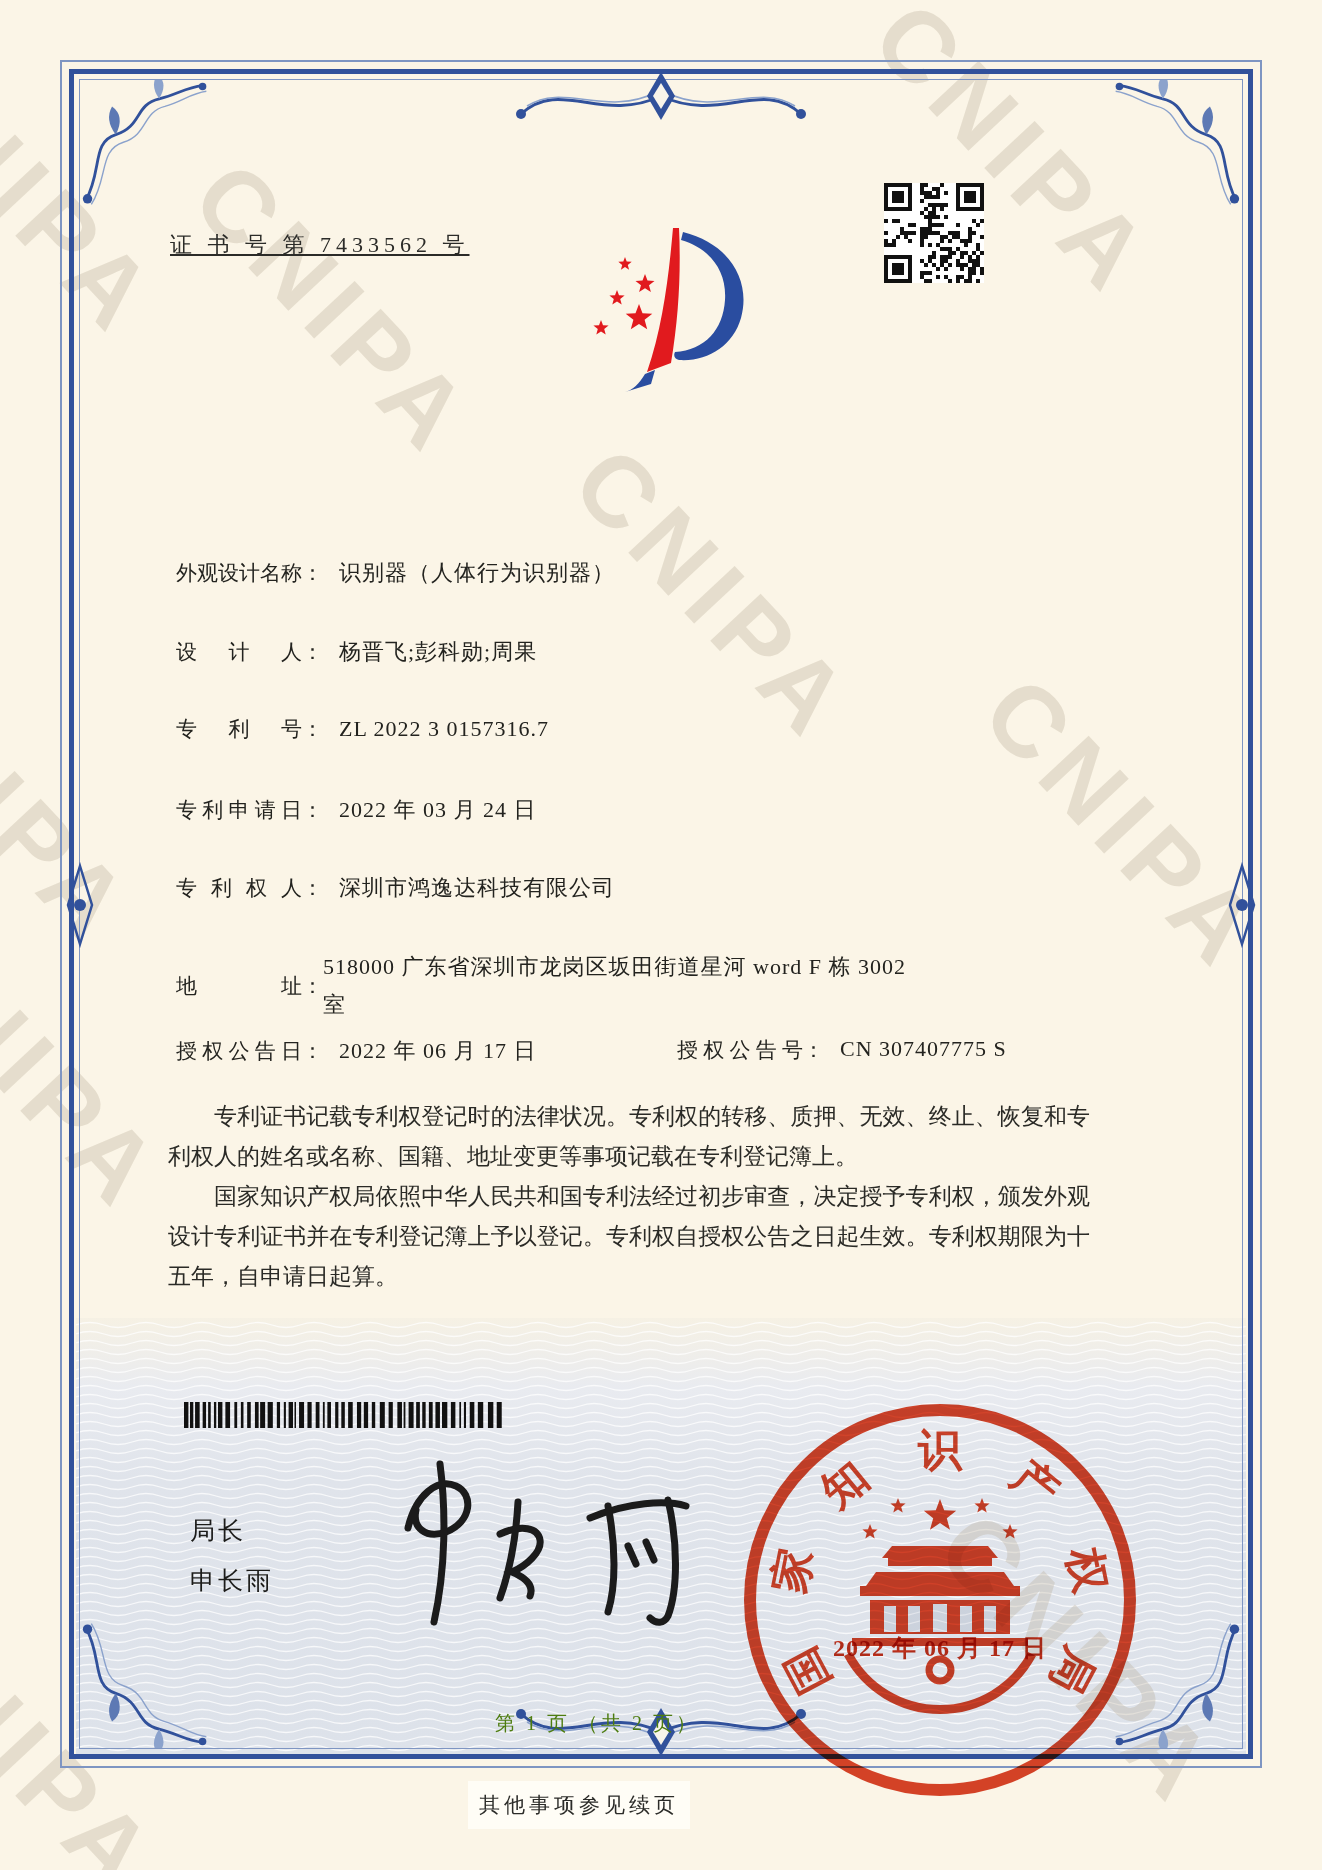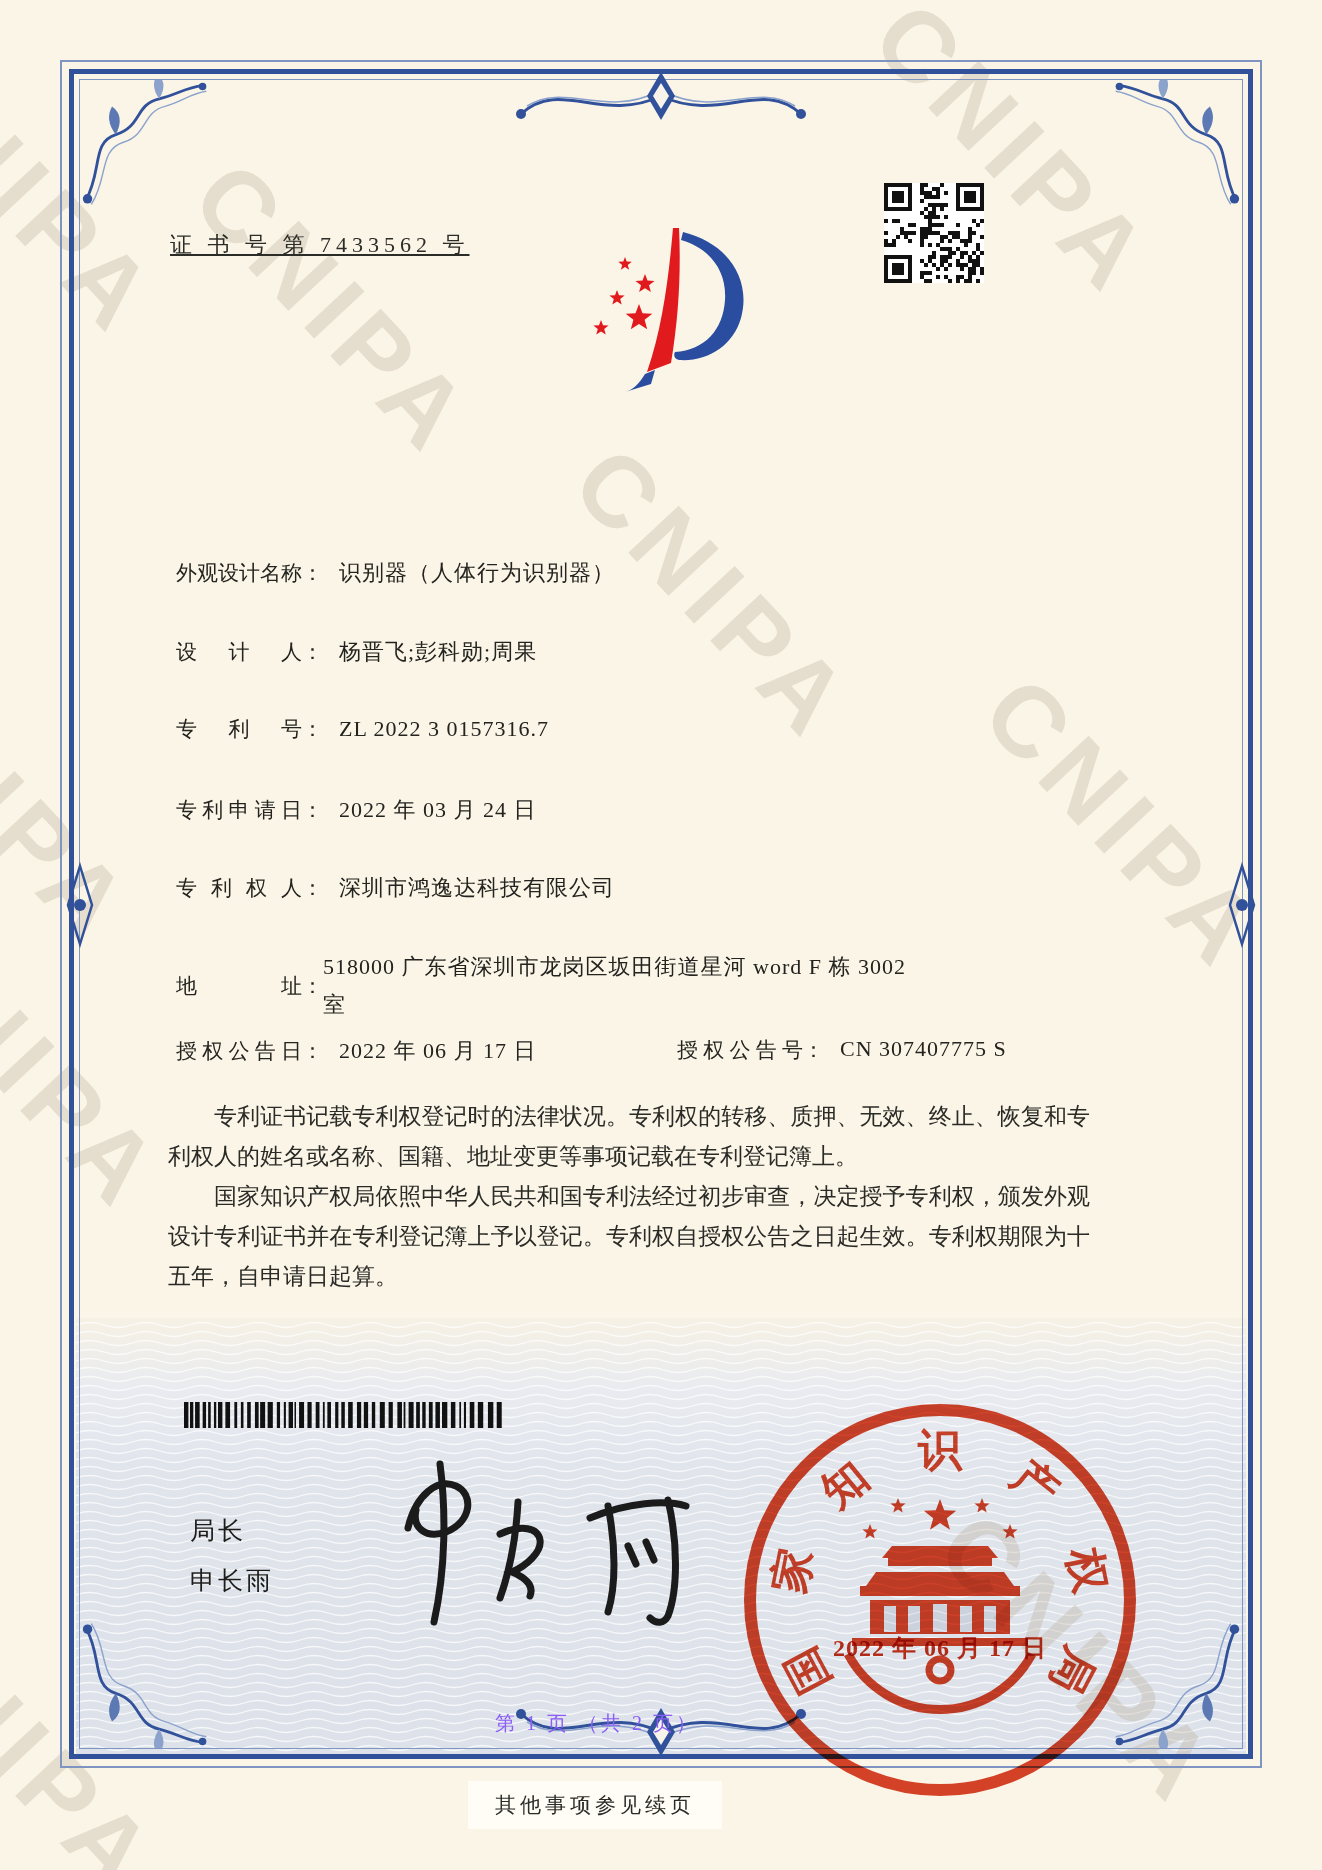--- a/index.html
+++ b/index.html
@@ -63,22 +63,22 @@
 
   
   .seal{position:absolute;z-index:5;left:700px;top:1360px;width:480px;height:480px;mix-blend-mode:multiply;opacity:.95;}
   .seal-char{font-size:44px;font-weight:bold;fill:#d53a1e;font-family:"Liberation Serif",serif;
              text-anchor:middle;dominant-baseline:central;}
   .seal-date{position:absolute;z-index:6;left:700px;top:1632px;width:480px;text-align:center;
              font-size:24px;font-weight:bold;letter-spacing:1px;color:#c8301a;mix-blend-mode:multiply;}
 
   
   .page-info{position:absolute;z-index:4;left:0;top:1710px;width:1194px;text-align:center;
-             font-size:20px;letter-spacing:3px;color:#8b5cf6;}
-  .note-box{position:absolute;z-index:4;left:468px;top:1781px;width:254px;height:48px;line-height:48px;
+             font-size:20px;letter-spacing:3px;color:#4d7c0f;}
+  .note-box{position:absolute;z-index:4;left:468px;top:1781px;width:222px;height:48px;line-height:48px;
             background:#fffdf6;text-align:center;font-size:21px;letter-spacing:4px;color:#2b2b28;font-family:Liberation Serif, serif;}
 </style>
 </head>
 <body>
 
 <div class="page">
 
   
   <span class="wm" style="left:-60px;top:20px">CNIPA</span>
   <span class="wm" style="left:255px;top:140px">CNIPA</span>

